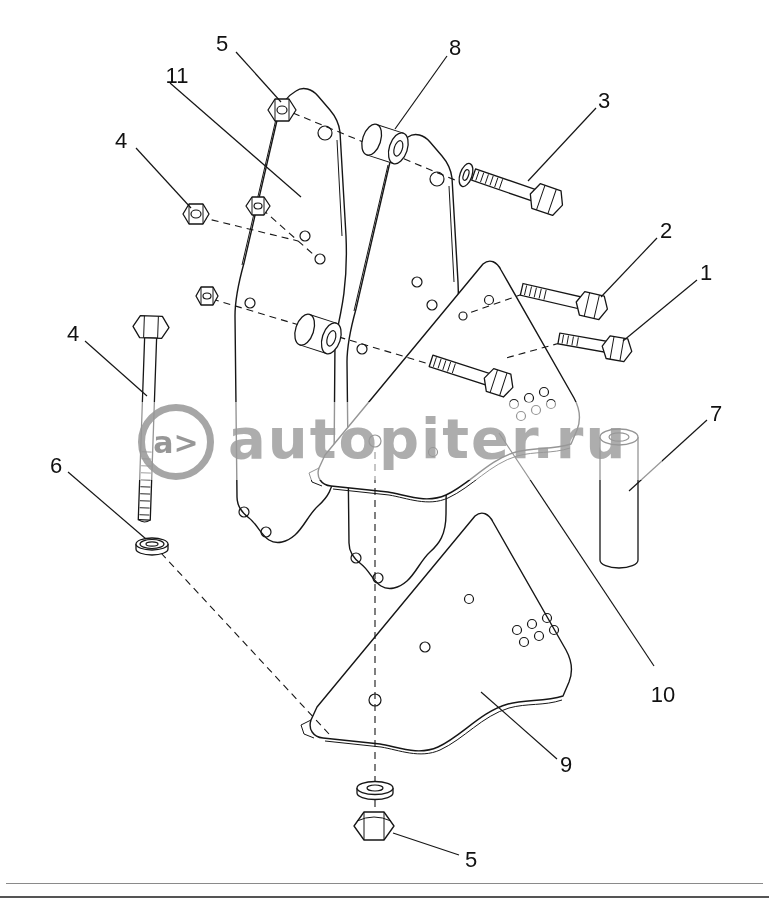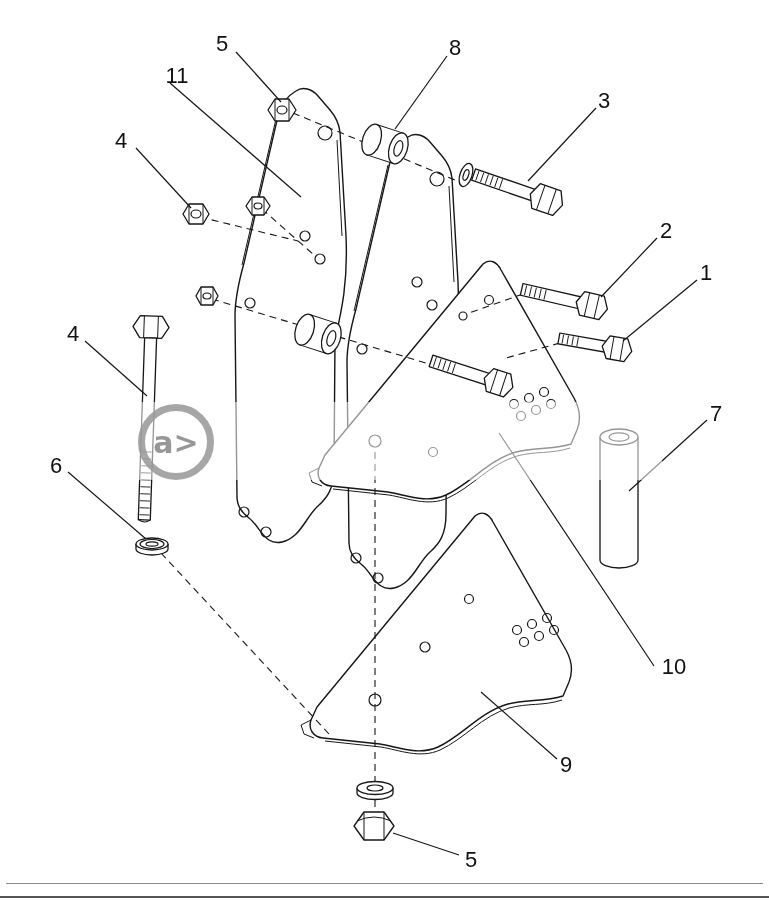--- a/index.html
+++ b/index.html
@@ -224,32 +224,33 @@
       <line class="leader" x1="557" y1="759" x2="481" y2="692"></line>
       <line class="leader" x1="459" y1="855" x2="393" y2="833"></line>
     </g>
   </svg>
 
   <div class="watermark">
     <div class="wm-band"></div>
     <div class="wm-logo">
       <span>a&gt;</span>
     </div>
+    <div class="wm-text">autopiter.ru</div>
   </div>
 
   <div class="callout" style="left:222px;top:44px;">5</div>
   <div class="callout" style="left:455px;top:48px;">8</div>
   <div class="callout" style="left:153px;top:76px;margin-left:24px;">11</div>
   <div class="callout" style="left:604px;top:101px;">3</div>
   <div class="callout" style="left:121px;top:141px;">4</div>
   <div class="callout" style="left:666px;top:231px;">2</div>
   <div class="callout" style="left:706px;top:273px;">1</div>
   <div class="callout" style="left:73px;top:334px;">4</div>
   <div class="callout" style="left:56px;top:466px;">6</div>
   <div class="callout" style="left:716px;top:414px;">7</div>
-  <div class="callout" style="left:663px;top:667px;margin-left:11px;">10</div>
+  <div class="callout" style="left:663px;top:695px;">10</div>
   <div class="callout" style="left:566px;top:765px;">9</div>
   <div class="callout" style="left:471px;top:860px;">5</div>
 
   <div class="footer-line-a"></div>
   <div class="footer-line-b"></div>
 
 </div>
 
 </body></html>

